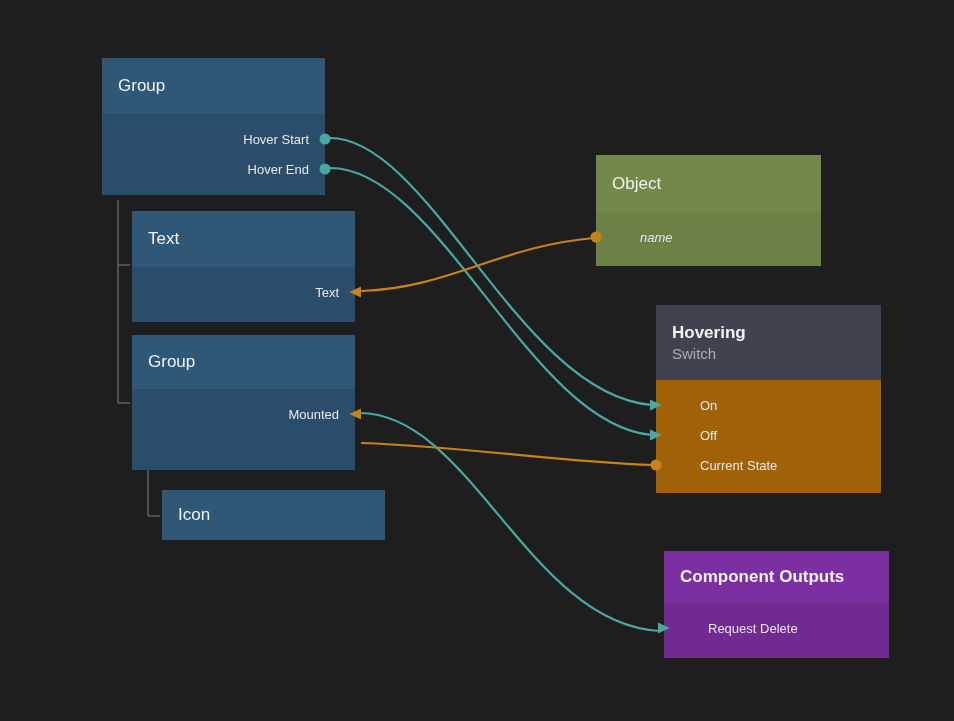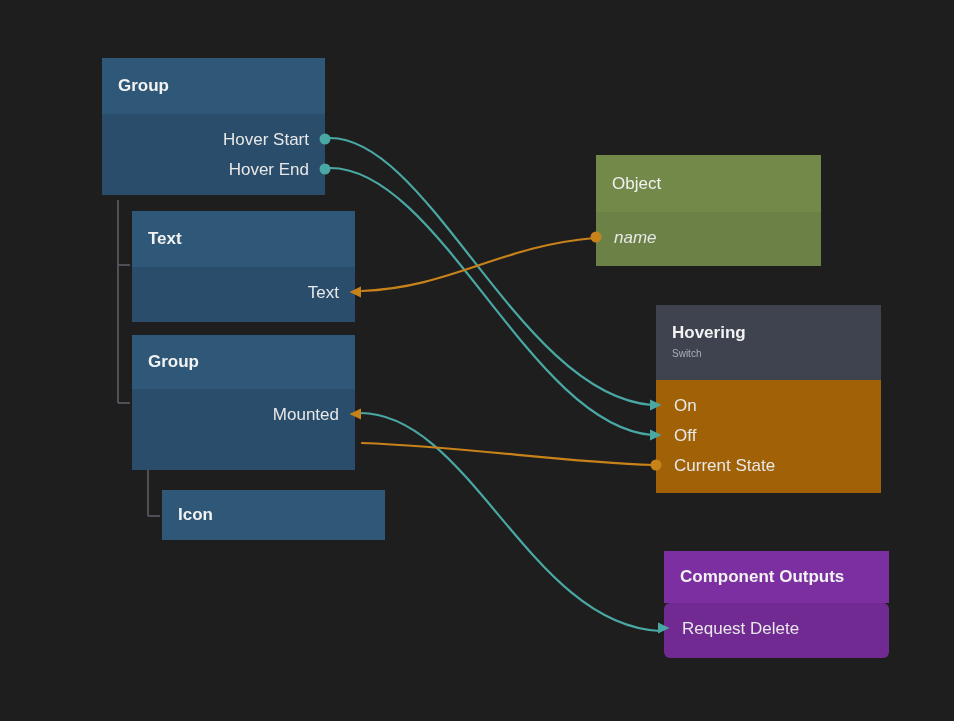--- a/index.html
+++ b/index.html
@@ -56,40 +56,41 @@
   }
   .node-title {
     color: #f2f2f2;
     font-size: 17px;
     line-height: 22px;
     white-space: nowrap;
   }
   .node-title.bold { font-weight: bold; }
   .node-subtitle {
     color: #a9afb8;
-    font-size: 10px;
+    font-size: 15px;
     line-height: 19px;
     white-space: nowrap;
   }
   .node-body {
     box-sizing: border-box;
     position: relative;
   }
   .port {
     position: relative;
     height: 30px;
     display: flex;
     align-items: center;
     box-sizing: border-box;
   }
   .port-label {
     color: #e8e8e8;
-    font-size: 17px;
+    font-size: 13px;
     line-height: 19px;
     white-space: nowrap;
+    margin-left: 26px;
   }
   .port.out {
     justify-content: flex-end;
     padding-right: 16px;
   }
   .port.in {
     justify-content: flex-start;
     padding-left: 18px;
   }
   
@@ -98,29 +99,29 @@
     top: 50%;
     transform: translateY(-50%);
     width: 14px;
     height: 14px;
   }
   .marker.right { right: -7px; }
   .marker.left  { left: -7px; }
   .marker svg { display: block; width: 14px; height: 14px; }
 
   
-  .blue   .node-header { background: #2e5madeup; font-weight: bold; }
+  .blue   .node-header { background: #2e5madeup; }
   .blue   .node-header { background: #2f5878; }
   .blue   .node-body   { background: #2a4d6b; }
   .green  .node-header { background: #72894a; }
   .green  .node-body   { background: #6b8145; font-style: italic; }
   .slate  .node-header { background: #3e434f; }
   .slate  .node-body   { background: #a16207; }
   .purple .node-header { background: #7b2fa0; }
-  .purple .node-body   { background: #702a92; border-radius: 6px; }
+  .purple .node-body   { background: #702a92; }
 </style>
 </head>
 <body style="background: rgb(30, 30, 30);">
 
 <div id="canvas" style="background: rgb(30, 30, 30);">
 
   <svg id="edges" viewBox="0 0 954 721" xmlns="http://www.w3.org/2000/svg">
       <path d="M 330 138 C 430 138, 520 395, 652 405" stroke="#4aa8a4" stroke-width="2.2" fill="none" stroke-linecap="round"></path>
       <path d="M 330 168 C 440 168, 530 425, 652 435" stroke="#4aa8a4" stroke-width="2.2" fill="none" stroke-linecap="round"></path>
       <path d="M 594 238 C 500 246, 450 288, 362 291" stroke="#c8821a" stroke-width="2.2" fill="none" stroke-linecap="round"></path>

